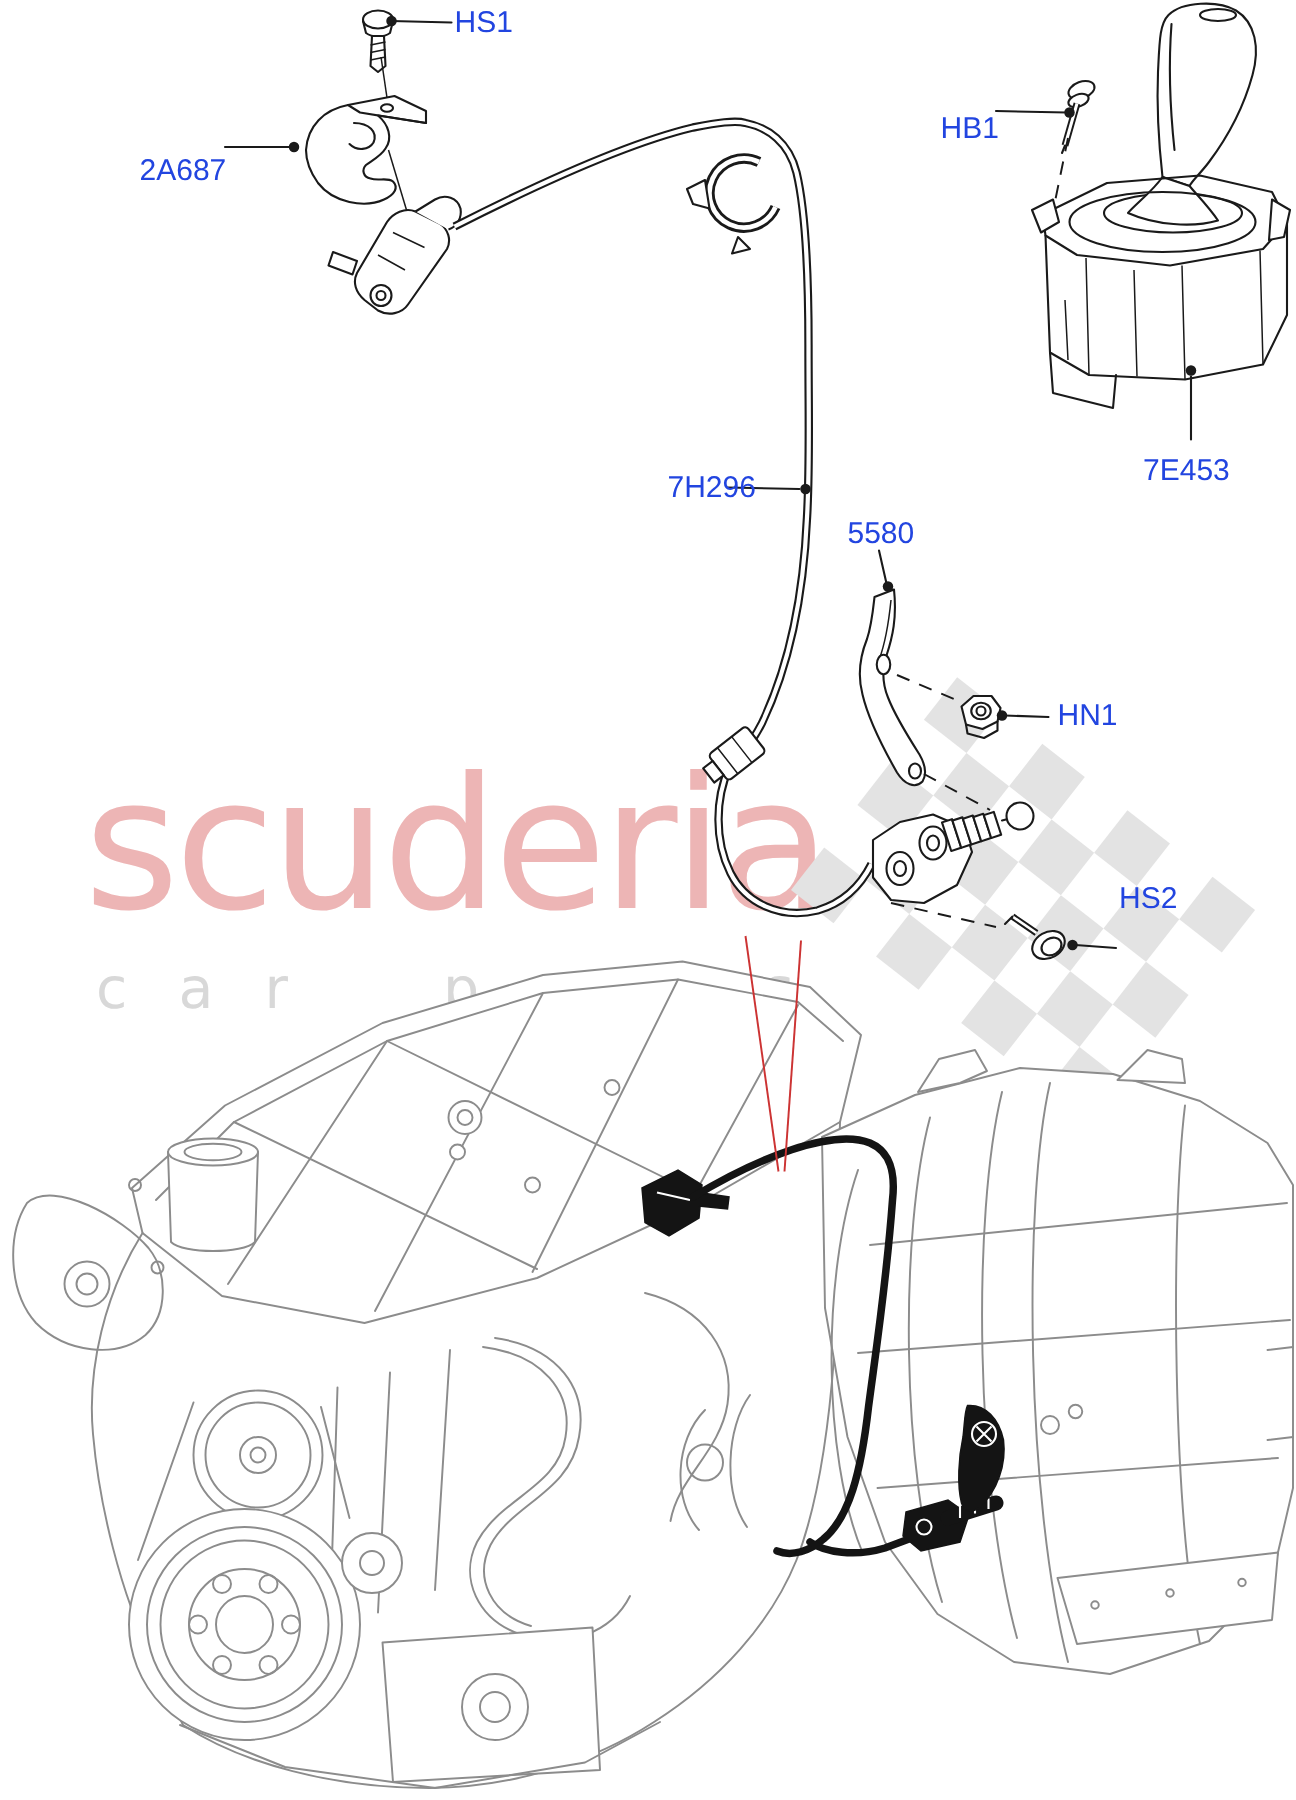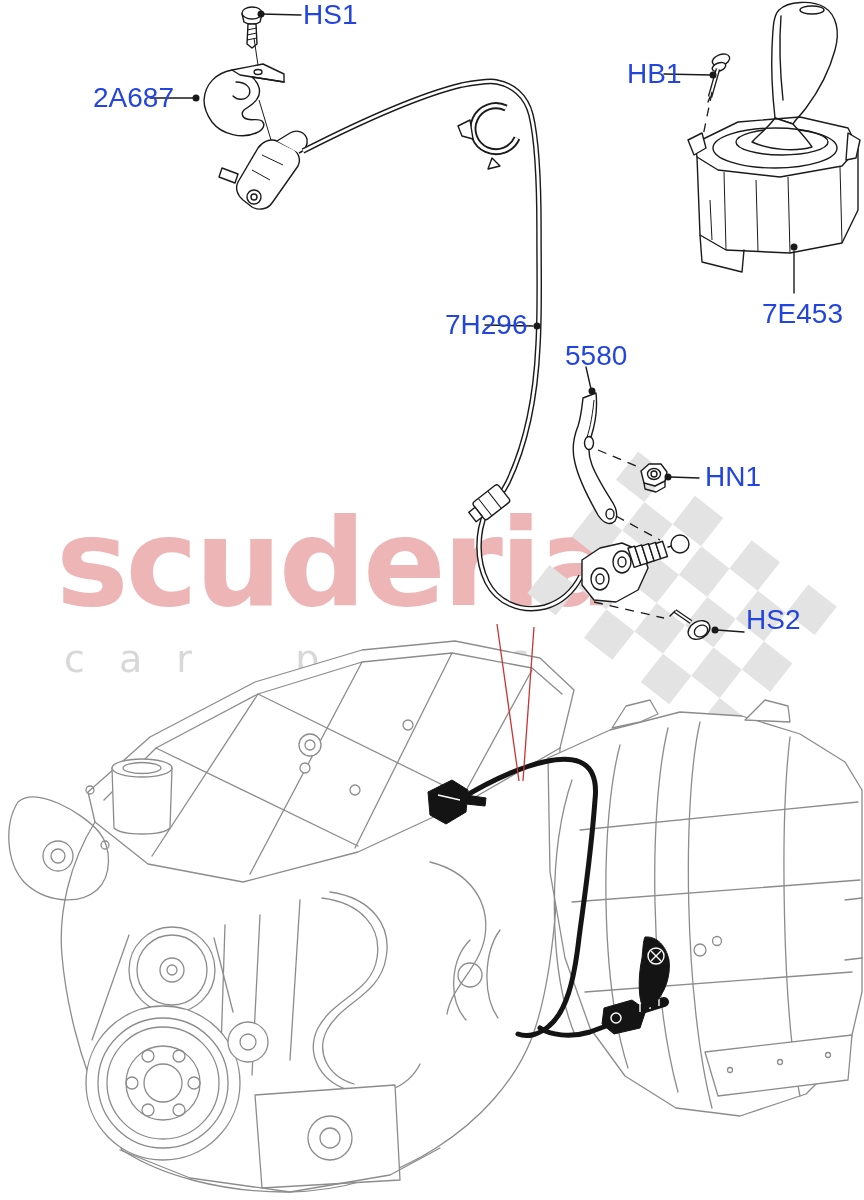--- a/index.html
+++ b/index.html
@@ -11,33 +11,33 @@
     --wm-gray:#d8d8d8;
     --flag-gray:#e3e3e3;
   }
   html,body{margin:0;padding:0;background:#fff;}
   .stage{
     position:relative;width:864px;height:1200px;background:#fff;overflow:hidden;
     font-family:"Liberation Sans",sans-serif;
   }
   .watermark-brand{
     position:absolute;left:56px;top:502px;width:540px;
-    font-family:"DejaVu Sans",sans-serif;font-weight:bold;
+    font-family:"DejaVu Sans",sans-serif;font-weight:normal;
     font-size:122px;line-height:1;letter-spacing:-3px;
     color:var(--wm-pink);user-select:none;white-space:nowrap;
   }
   .watermark-sub{
     position:absolute;left:64px;top:640px;
     font-family:"DejaVu Sans",sans-serif;font-weight:normal;
     font-size:38px;line-height:1;letter-spacing:11px;
     color:var(--wm-gray);user-select:none;white-space:pre;
   }
   svg.diagram{position:absolute;left:0;top:0;}
   .plabel{
-    position:absolute;font-size:28px;line-height:20px;color:var(--label-blue);
+    position:absolute;font-size:20px;line-height:20px;color:var(--label-blue);
     cursor:pointer;white-space:nowrap;
   }
   
   .k{stroke:var(--line-black);fill:none;stroke-width:1.4;stroke-linejoin:round;stroke-linecap:round;}
   .kw{stroke:var(--line-black);fill:#fff;stroke-width:1.4;stroke-linejoin:round;}
   .kth{stroke:var(--line-black);fill:none;stroke-width:1;}
   .cable-outer{stroke:var(--line-black);fill:none;stroke-width:5.6;}
   .cable-inner{stroke:#fff;fill:none;stroke-width:2.8;}
   .dash{stroke:var(--line-black);fill:none;stroke-width:1.3;stroke-dasharray:9 7;}
   .dot{fill:var(--line-black);stroke:none;}
@@ -305,20 +305,20 @@
       <path class="dash" d="M594,602 L664,618"></path>
     </g>
 
     <g>
       <path class="red" d="M497,624 L519,781"></path>
       <path class="red" d="M534,627 L523,781"></path>
     </g>
   </svg>
 
   <div class="plabel" style="left:303px;top:5px">HS1</div>
-  <div class="plabel" style="left:93px;top:88px">2A687</div>
-  <div class="plabel" style="left:627px;top:64px">HB1</div>
+  <div class="plabel" style="left:93px;top:104px">2A687</div>
+  <div class="plabel" style="left:627px;top:76px">HB1</div>
   <div class="plabel" style="left:762px;top:304px">7E453</div>
   <div class="plabel" style="left:445px;top:315px">7H296</div>
   <div class="plabel" style="left:565px;top:346px">5580</div>
   <div class="plabel" style="left:705px;top:467px">HN1</div>
-  <div class="plabel" style="left:746px;top:610px">HS2</div>
+  <div class="plabel" style="left:746px;top:589px">HS2</div>
 </div>
 
 </body></html>

